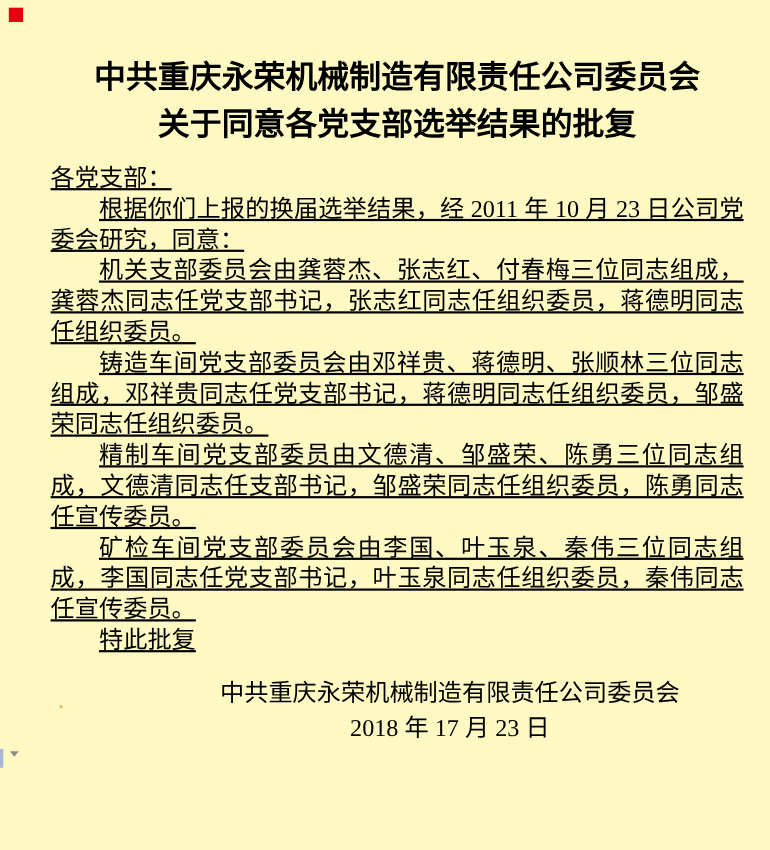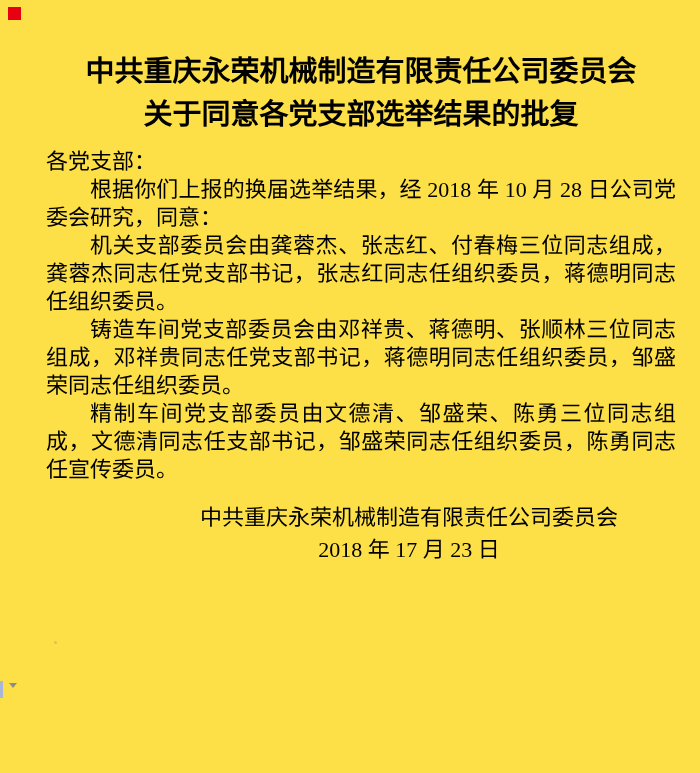--- a/index.html
+++ b/index.html
@@ -7,21 +7,21 @@
     padding: 0;
     width: 700px;
     height: 773px;
     background: #ffffff;
     overflow: hidden;
   }
   .page {
     position: relative;
     width: 700px;
     height: 773px;
-    background: #fde047;
+    background: #fef9c3;
     color: #000000;
     font-family: "Liberation Serif", "DejaVu Serif", serif;
   }
   .corner-marker {
     position: absolute;
     left: 8px;
     top: 7px;
     width: 13px;
     height: 13px;
     background: #e60012;
@@ -65,21 +65,21 @@
     letter-spacing: 0;
   }
   .doc-title span { display: block; }
   .body-text {
     margin-top: 12px;
     font-size: 22px;
     line-height: 28px;
     text-align: justify;
     text-justify: inter-ideograph;
   }
-  .body-text p { margin: 0; }
+  .body-text p { margin: 0; text-decoration: underline; }
   .para { text-indent: 2em; }
   .salutation { text-indent: 0; }
   .signature-block {
     margin-top: 18px;
     margin-left: auto;
     margin-right: 58px;
     width: fit-content;
     font-size: 22px;
     line-height: 32px;
     text-align: center;
@@ -97,24 +97,26 @@
 
   <div class="content">
 
     <h1 class="doc-title">
       <span>中共重庆永荣机械制造有限责任公司委员会</span>
       <span>关于同意各党支部选举结果的批复</span>
     </h1>
 
     <div class="body-text">
       <p class="salutation">各党支部：</p>
-      <p class="para">根据你们上报的换届选举结果，经 2018 年 10 月 28 日公司党委会研究，同意：</p>
+      <p class="para">根据你们上报的换届选举结果，经 2011 年 10 月 23 日公司党委会研究，同意：</p>
       <p class="para">机关支部委员会由龚蓉杰、张志红、付春梅三位同志组成，龚蓉杰同志任党支部书记，张志红同志任组织委员，蒋德明同志任组织委员。</p>
       <p class="para">铸造车间党支部委员会由邓祥贵、蒋德明、张顺林三位同志组成，邓祥贵同志任党支部书记，蒋德明同志任组织委员，邹盛荣同志任组织委员。</p>
       <p class="para">精制车间党支部委员由文德清、邹盛荣、陈勇三位同志组成，文德清同志任支部书记，邹盛荣同志任组织委员，陈勇同志任宣传委员。</p>
+      <p class="para">矿检车间党支部委员会由李国、叶玉泉、秦伟三位同志组成，李国同志任党支部书记，叶玉泉同志任组织委员，秦伟同志任宣传委员。</p>
+      <p class="para">特此批复</p>
     </div>
 
     <div class="signature-block">
       <div>中共重庆永荣机械制造有限责任公司委员会</div>
       <div>2018 年 17 月 23 日</div>
     </div>
 
   </div>
 </div>
 

